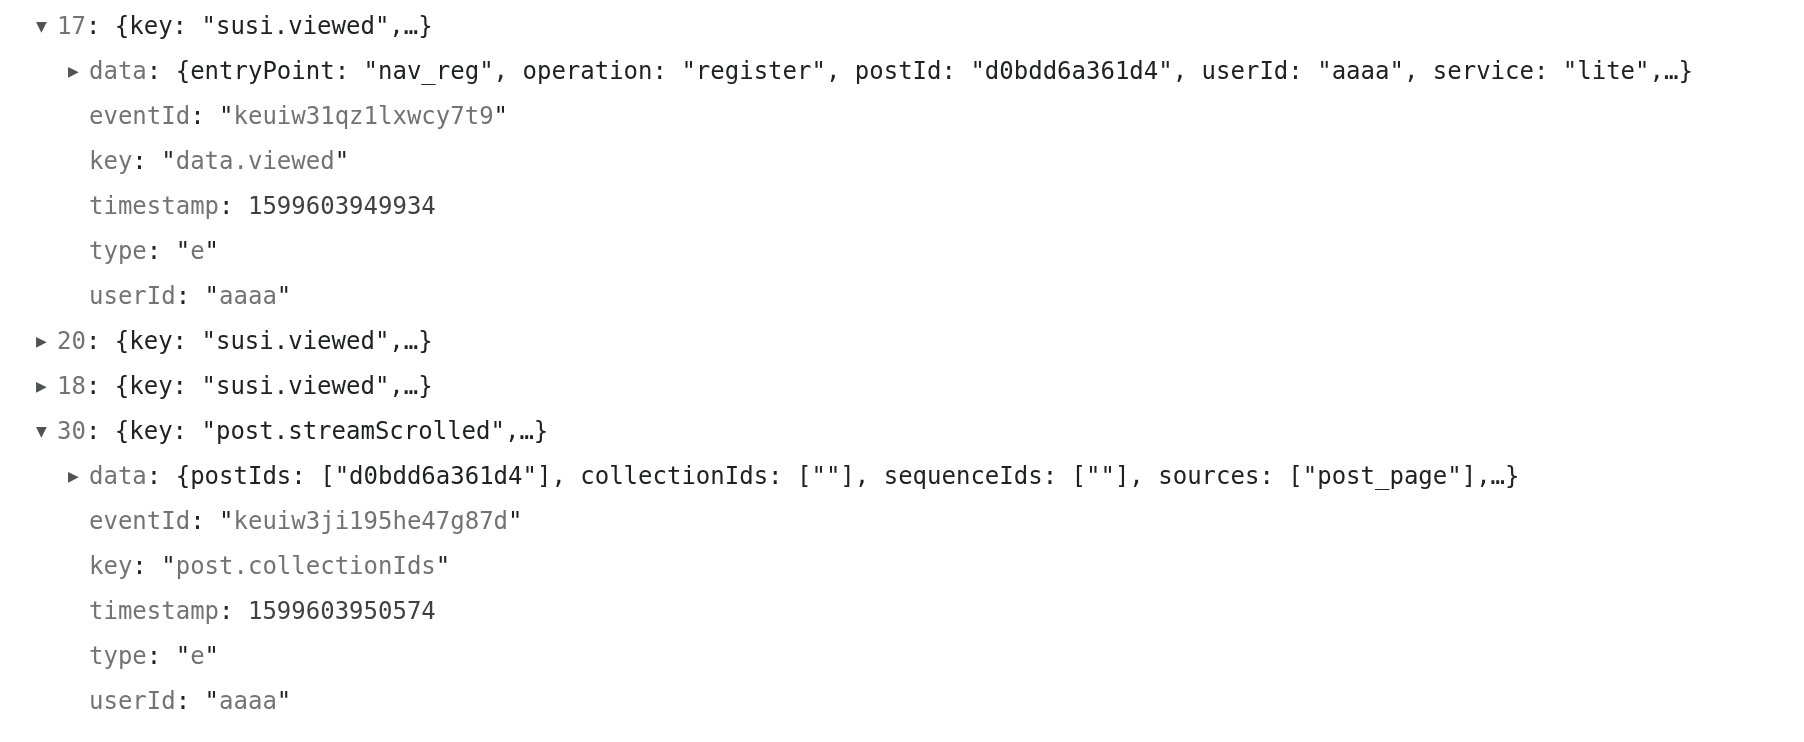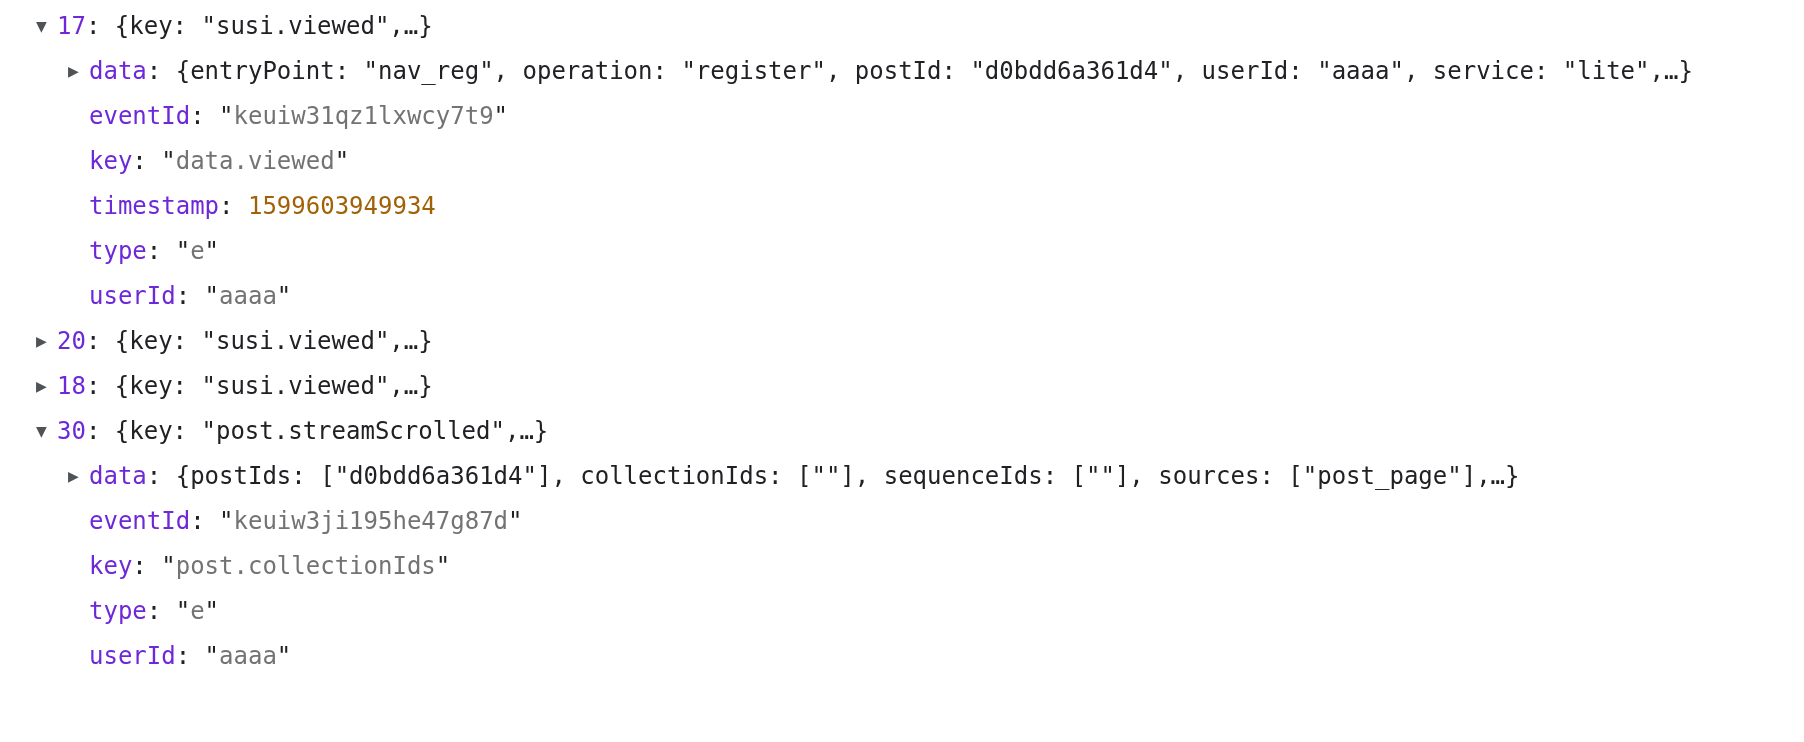--- a/index.html
+++ b/index.html
@@ -33,37 +33,38 @@
     font-family: "DejaVu Sans", sans-serif;
     font-size: 14px;
     color: #4f5356;
     display: inline-flex;
     align-items: center;
     user-select: none;
   }
   .content {
     white-space: pre;
   }
-  .seg-property { color: #6d28d9; }
+  .seg-property { color: #737373; }
   .seg-plain    { color: #202124; }
   .seg-str     { color: #737373; }
-  .seg-num     { color: #a16207; }
+  .seg-num     { color: #404040; }
 </style>
 </head>
 <body>
 
 <div class="console-output">
     <div class="row level1"><span class="twisty">▼</span><span class="content"><span class="seg-property">17</span><span class="seg-plain">: {key: "susi.viewed",…}</span></span></div>
     <div class="row level2"><span class="twisty">▶</span><span class="content"><span class="seg-property">data</span><span class="seg-plain">: {entryPoint: "nav_reg", operation: "register", postId: "d0bdd6a361d4", userId: "aaaa", service: "lite",…}</span></span></div>
     <div class="row level2"><span class="twisty"></span><span class="content"><span class="seg-property">eventId</span><span class="seg-plain">: "</span><span class="seg-str">keuiw31qz1lxwcy7t9</span><span class="seg-plain">"</span></span></div>
     <div class="row level2"><span class="twisty"></span><span class="content"><span class="seg-property">key</span><span class="seg-plain">: "</span><span class="seg-str">data.viewed</span><span class="seg-plain">"</span></span></div>
     <div class="row level2"><span class="twisty"></span><span class="content"><span class="seg-property">timestamp</span><span class="seg-plain">: </span><span class="seg-num">1599603949934</span></span></div>
     <div class="row level2"><span class="twisty"></span><span class="content"><span class="seg-property">type</span><span class="seg-plain">: "</span><span class="seg-str">e</span><span class="seg-plain">"</span></span></div>
     <div class="row level2"><span class="twisty"></span><span class="content"><span class="seg-property">userId</span><span class="seg-plain">: "</span><span class="seg-str">aaaa</span><span class="seg-plain">"</span></span></div>
     <div class="row level1"><span class="twisty">▶</span><span class="content"><span class="seg-property">20</span><span class="seg-plain">: {key: "susi.viewed",…}</span></span></div>
     <div class="row level1"><span class="twisty">▶</span><span class="content"><span class="seg-property">18</span><span class="seg-plain">: {key: "susi.viewed",…}</span></span></div>
     <div class="row level1"><span class="twisty">▼</span><span class="content"><span class="seg-property">30</span><span class="seg-plain">: {key: "post.streamScrolled",…}</span></span></div>
     <div class="row level2"><span class="twisty">▶</span><span class="content"><span class="seg-property">data</span><span class="seg-plain">: {postIds: ["d0bdd6a361d4"], collectionIds: [""], sequenceIds: [""], sources: ["post_page"],…}</span></span></div>
     <div class="row level2"><span class="twisty"></span><span class="content"><span class="seg-property">eventId</span><span class="seg-plain">: "</span><span class="seg-str">keuiw3ji195he47g87d</span><span class="seg-plain">"</span></span></div>
     <div class="row level2"><span class="twisty"></span><span class="content"><span class="seg-property">key</span><span class="seg-plain">: "</span><span class="seg-str">post.collectionIds</span><span class="seg-plain">"</span></span></div>
+    <div class="row level2"><span class="twisty"></span><span class="content"><span class="seg-property">timestamp</span><span class="seg-plain">: </span><span class="seg-num">1599603950574</span></span></div>
     <div class="row level2"><span class="twisty"></span><span class="content"><span class="seg-property">type</span><span class="seg-plain">: "</span><span class="seg-str">e</span><span class="seg-plain">"</span></span></div>
     <div class="row level2"><span class="twisty"></span><span class="content"><span class="seg-property">userId</span><span class="seg-plain">: "</span><span class="seg-str">aaaa</span><span class="seg-plain">"</span></span></div>
   </div>
 
 </body></html>

